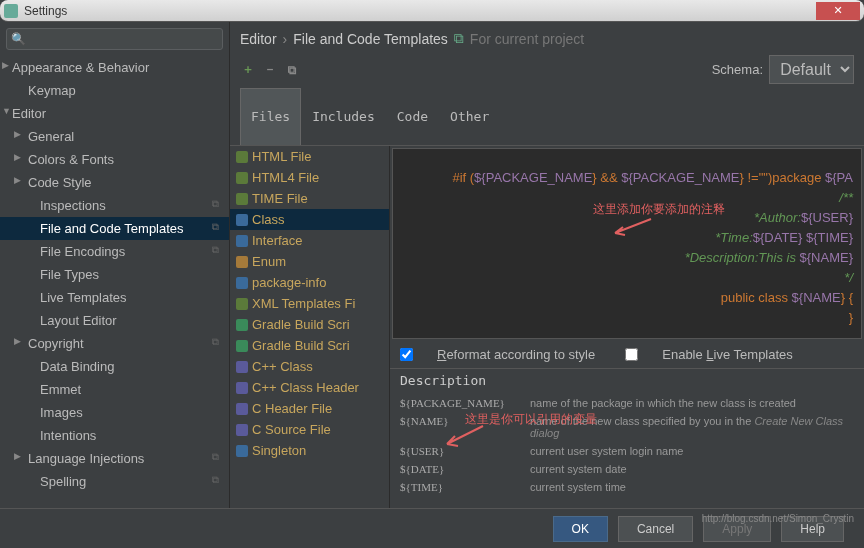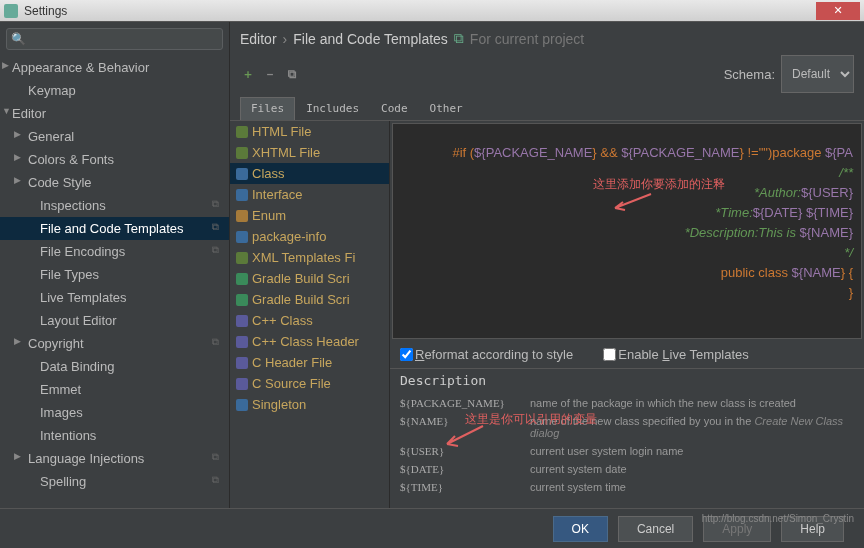--- a/index.html
+++ b/index.html
@@ -1,17 +1,17 @@
 <!DOCTYPE html>
 <html><head>
 <meta charset="utf-8">
 <style>
 * { margin:0; padding:0; box-sizing:border-box; font-family:"Segoe UI",Arial,sans-serif; }
 body { background:#3c3f41; color:#bbb; font-size:12px; width:864px; height:548px; overflow:hidden; position:relative; }
-.titlebar { height:22px; background:linear-gradient(#e8e8e8,#d0d0d0); display:flex; align-items:center; padding:0 4px; border-bottom:1px solid #555; }
+.titlebar { height:22px; background:linear-gradient(#e8e8e8,#d0d0d0); display:flex; align-items:center; padding:0 4px; border-bottom:1px solid #555;border-radius:8px; }
 .titlebar .appicon { width:14px; height:14px; background:#6a9; border-radius:2px; margin-right:6px; }
 .titlebar .title { color:#333; font-size:12px; flex:1; }
 .titlebar .close { width:44px; height:18px; background:#c75050; color:#fff; display:flex; align-items:center; justify-content:center; font-size:11px; }
 .body { display:flex; height:calc(100% - 22px - 40px); }
 .sidebar { width:230px; background:#3c3f41; border-right:1px solid #2b2b2b; display:flex; flex-direction:column; }
 .search { margin:6px; position:relative; }
 .search input { width:100%; height:22px; background:#45494a; border:1px solid #5b5e60; border-radius:3px; color:#bbb; padding:0 20px; font-size:12px; }
 .search .icon { position:absolute; left:5px; top:4px; color:#888; }
 .tree { flex:1; overflow:auto; }
 .tree-item { padding:4px 6px 4px 18px; color:#bbb; font-family:Consolas,monospace; font-size:13px; white-space:nowrap; cursor:pointer; position:relative; }
@@ -29,43 +29,43 @@
 .crumbs .hint { color:#6a8; }
 .crumbs .proj { color:#777; }
 .toprow { display:flex; align-items:center; padding:0 10px 4px 10px; gap:6px; }
 .toprow .btns { display:flex; gap:6px; }
 .toprow .btn { width:16px; height:16px; display:flex; align-items:center; justify-content:center; font-weight:bold; }
 .toprow .add { color:#6a9955; }
 .toprow .del { color:#888; }
 .toprow .cp { color:#888; }
 .toprow .spacer { flex:1; }
 .toprow .schema-lbl { color:#bbb; font-size:13px; }
-.toprow select { background:#4c5052; border:1px solid #666; color:#bbb; padding:10px 6px; font-size:12px; }
+.toprow select { background:#4c5052; border:1px solid #666; color:#bbb; padding:4px 6px; font-size:16px;text-align:center; }
 .tabs { display:flex; border-bottom:1px solid #555; padding-left:10px; }
-.tab { padding:4px 10px; font-family:Consolas,monospace; font-size:11px; color:#bbb; border:1px solid transparent; cursor:pointer; }
+.tab { padding:20px 10px; font-family:Consolas,monospace; font-size:13px; color:#bbb; border:1px solid transparent; cursor:pointer; }
 .tab.active { background:#515658; border:1px solid #666; border-bottom:none; }
 .contentrow { flex:1; display:flex; overflow:hidden; }
 .filelist { width:160px; background:#3c3f41; border-right:1px solid #2b2b2b; overflow:auto; }
 .file-item { padding:3px 6px; font-family:Consolas,monospace; font-size:13px; color:#c7a65d; white-space:nowrap; cursor:pointer; display:flex; align-items:center; gap:4px; }
 .file-item.sel { background:#0d293e; color:#c7a65d; }
 .file-item .fi { width:12px; height:12px; border-radius:2px; display:inline-block; }
 .fi-html { background:#5b7a3a; }
 .fi-j { background:#3a6a9a; }
 .fi-en { background:#a57a3a; }
 .fi-gr { background:#3a8a5a; border-radius:50%; }
 .fi-c { background:#5a5a9a; }
 .rightpane { flex:1; display:flex; flex-direction:column; overflow:hidden; position:relative; }
 .editor { flex:1; background:#2b2b2b; padding:19px 8px; font-family:Consolas,monospace; font-size:13px; line-height:20px; overflow:auto; white-space:nowrap; border:1px solid #555; margin:2px; position:relative;text-align:right; }
 .editor .kw { color:#cc7832; }
 .editor .macro { color:#9876aa; }
 .editor .cm { color:#629755; font-style:italic; }
 .annot { position:absolute; color:#e06060; font-size:12px; pointer-events:none; }
 .arrow-red { position:absolute; pointer-events:none; }
 .optrow { padding:6px 10px; display:flex; align-items:center; gap:30px; background:#3c3f41; }
-.optrow label { display:flex; align-items:center; gap:2px; font-size:13px; font-family:Consolas,monospace; }
+.optrow label { display:flex; align-items:center; gap:24px; font-size:13px; font-family:Consolas,monospace; }
 .optrow .underline { text-decoration:underline; }
 .desc { background:#3c3f41; border-top:1px solid #555; padding:4px 10px; font-size:12px; overflow:auto; height:140px; position:relative; }
 .desc-title { font-family:Consolas,monospace; font-size:13px; margin-bottom:6px; color:#ccc; }
 .desc-row { display:flex; padding:3px 0; font-size:11px; }
 .desc-row .k { width:130px; color:#aaa; font-family:Liberation Serif, serif; }
 .desc-row .v { flex:1; color:#999; }
 .desc-row .v i { color:#888; }
 .footer { height:40px; background:#3c3f41; border-top:1px solid #555; display:flex; align-items:center; justify-content:flex-end; padding:0 20px; gap:10px; }
 .footer button { padding:5px 18px; background:#4c5052; border:1px solid #666; color:#ccc; font-size:12px; cursor:pointer; }
 .footer button.primary { background:#365880; border-color:#4a6a8a; color:#fff; }
@@ -138,21 +138,25 @@
       </div>
 
     <div class="contentrow">
       <div class="filelist" id="filelist">
           <div class="file-item">
             <span class="fi fi-html"></span>
             <span>HTML File</span>
           </div>
           <div class="file-item">
             <span class="fi fi-html"></span>
-            <span>XHTML File</span>
+            <span>HTML4 File</span>
+          </div>
+          <div class="file-item">
+            <span class="fi fi-html"></span>
+            <span>TIME File</span>
           </div>
           <div class="file-item sel">
             <span class="fi fi-j"></span>
             <span>Class</span>
           </div>
           <div class="file-item">
             <span class="fi fi-j"></span>
             <span>Interface</span>
           </div>
           <div class="file-item">

